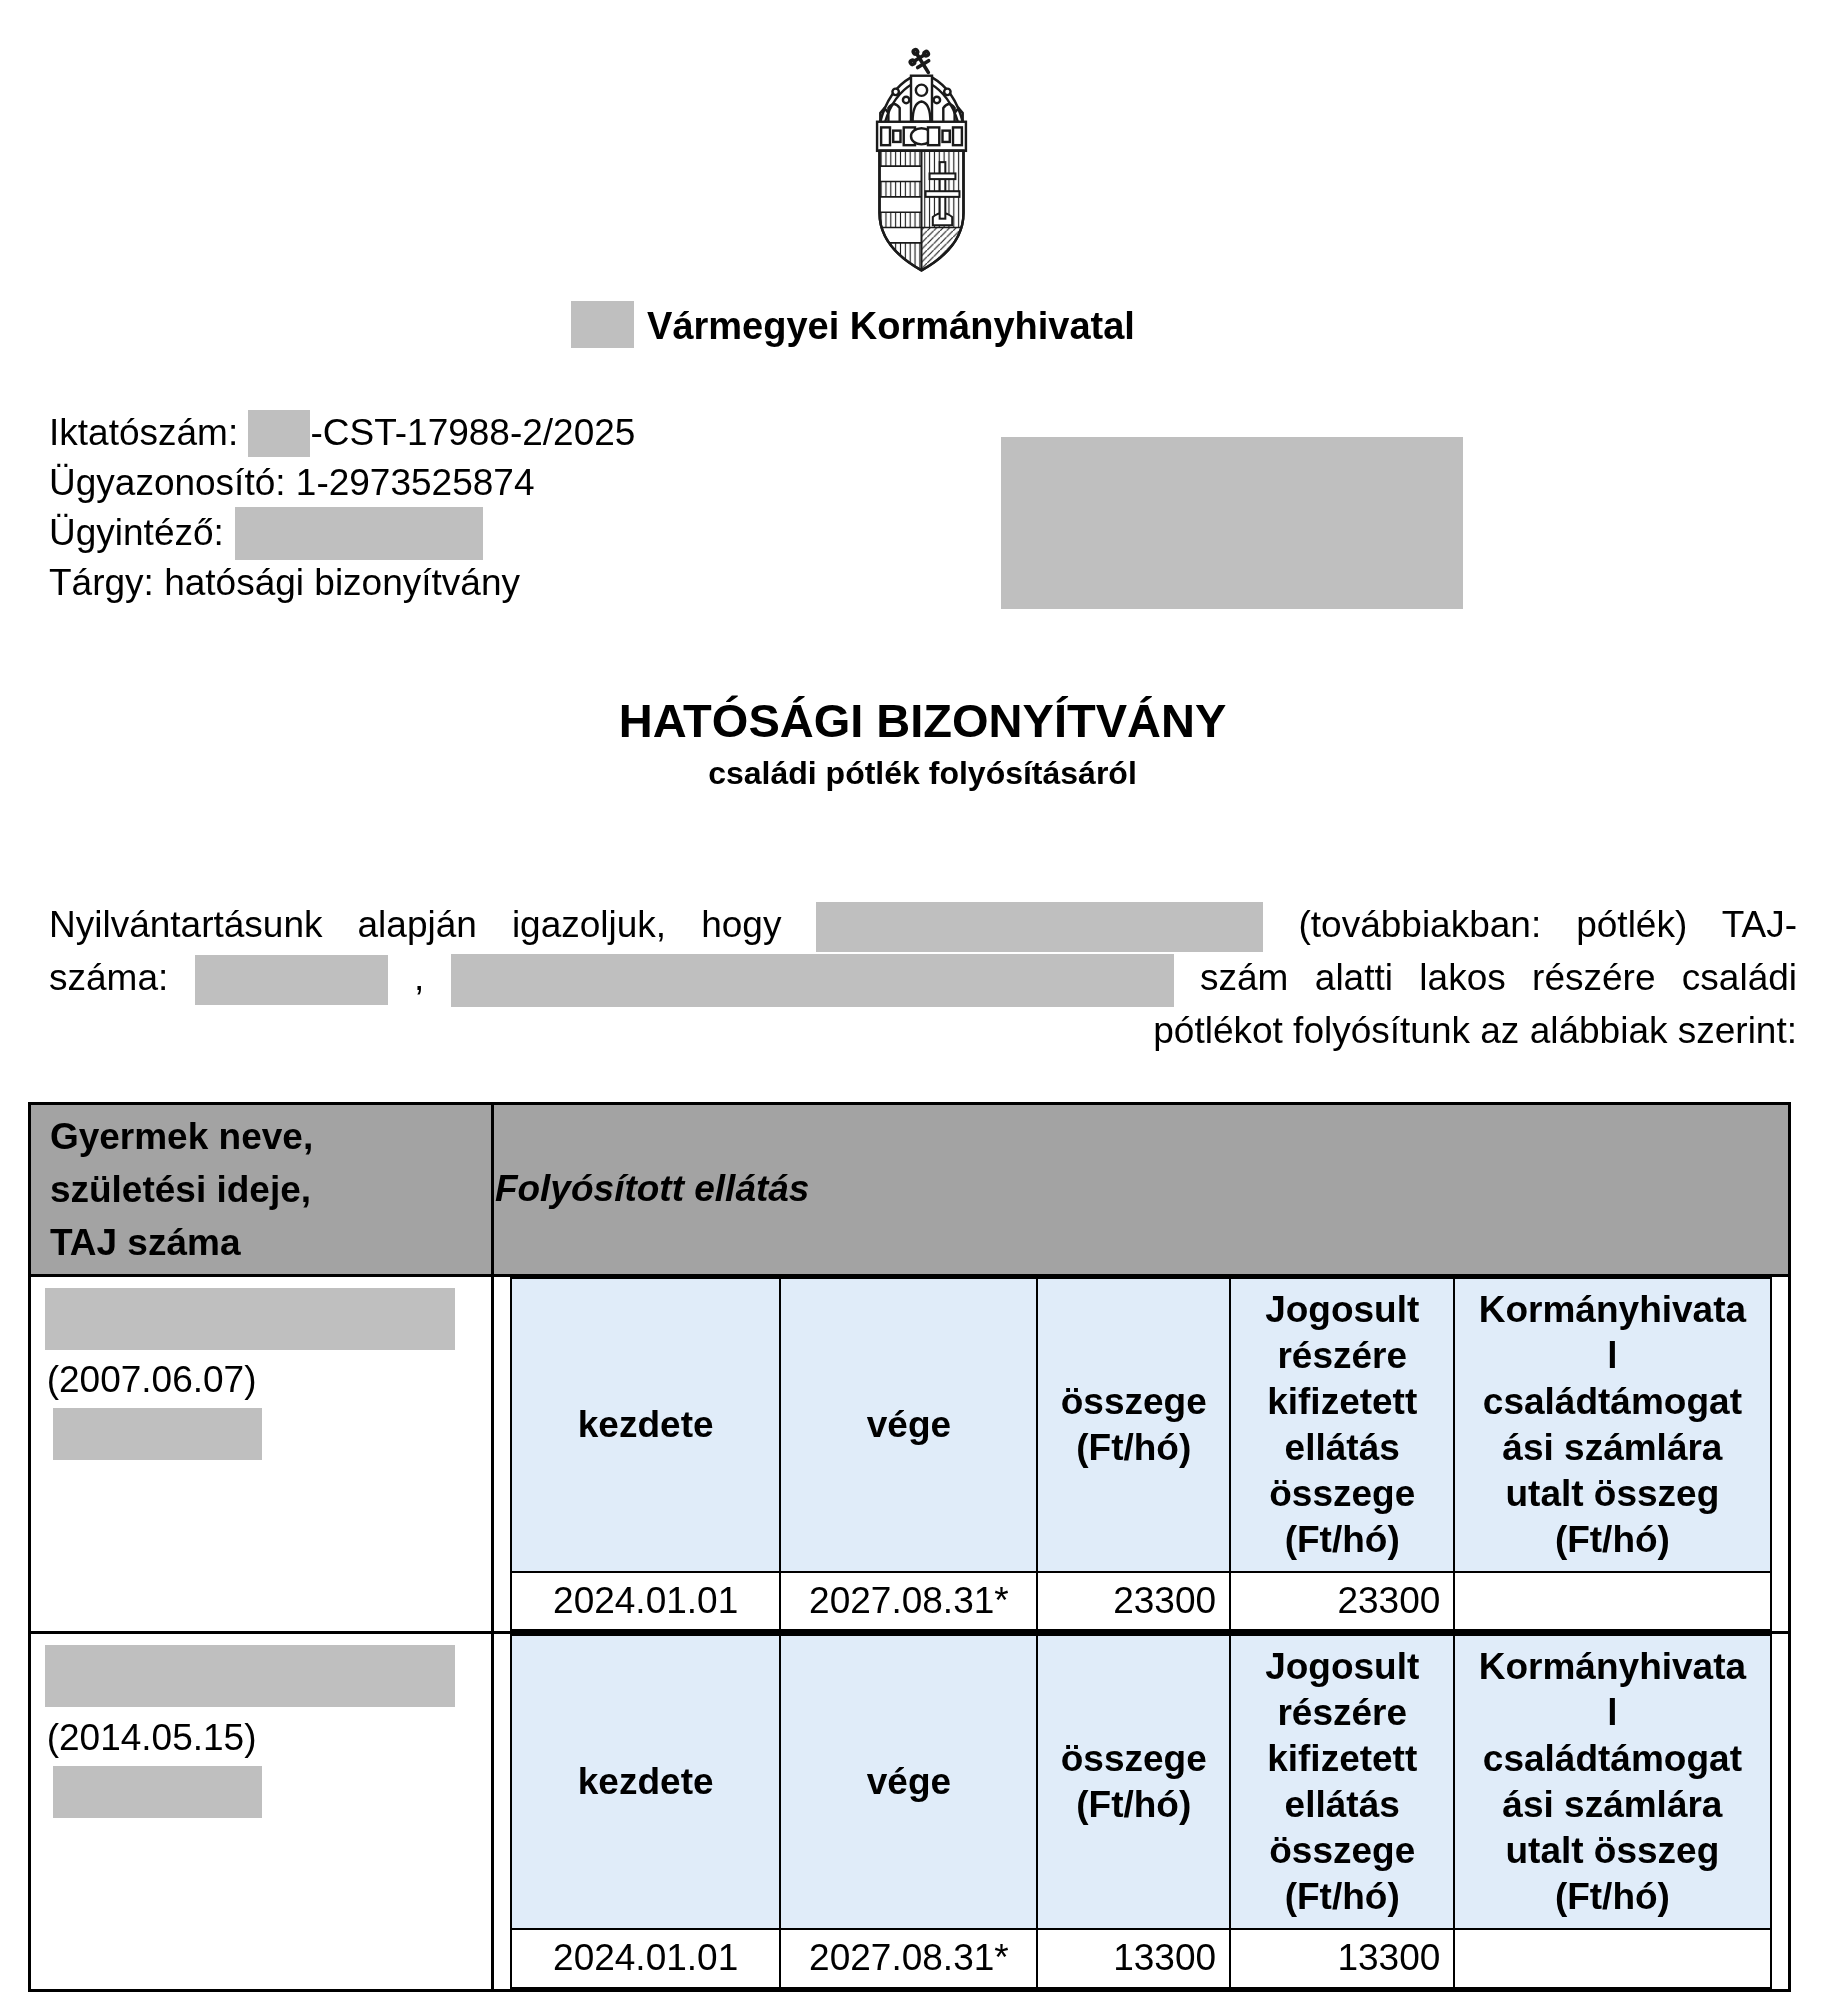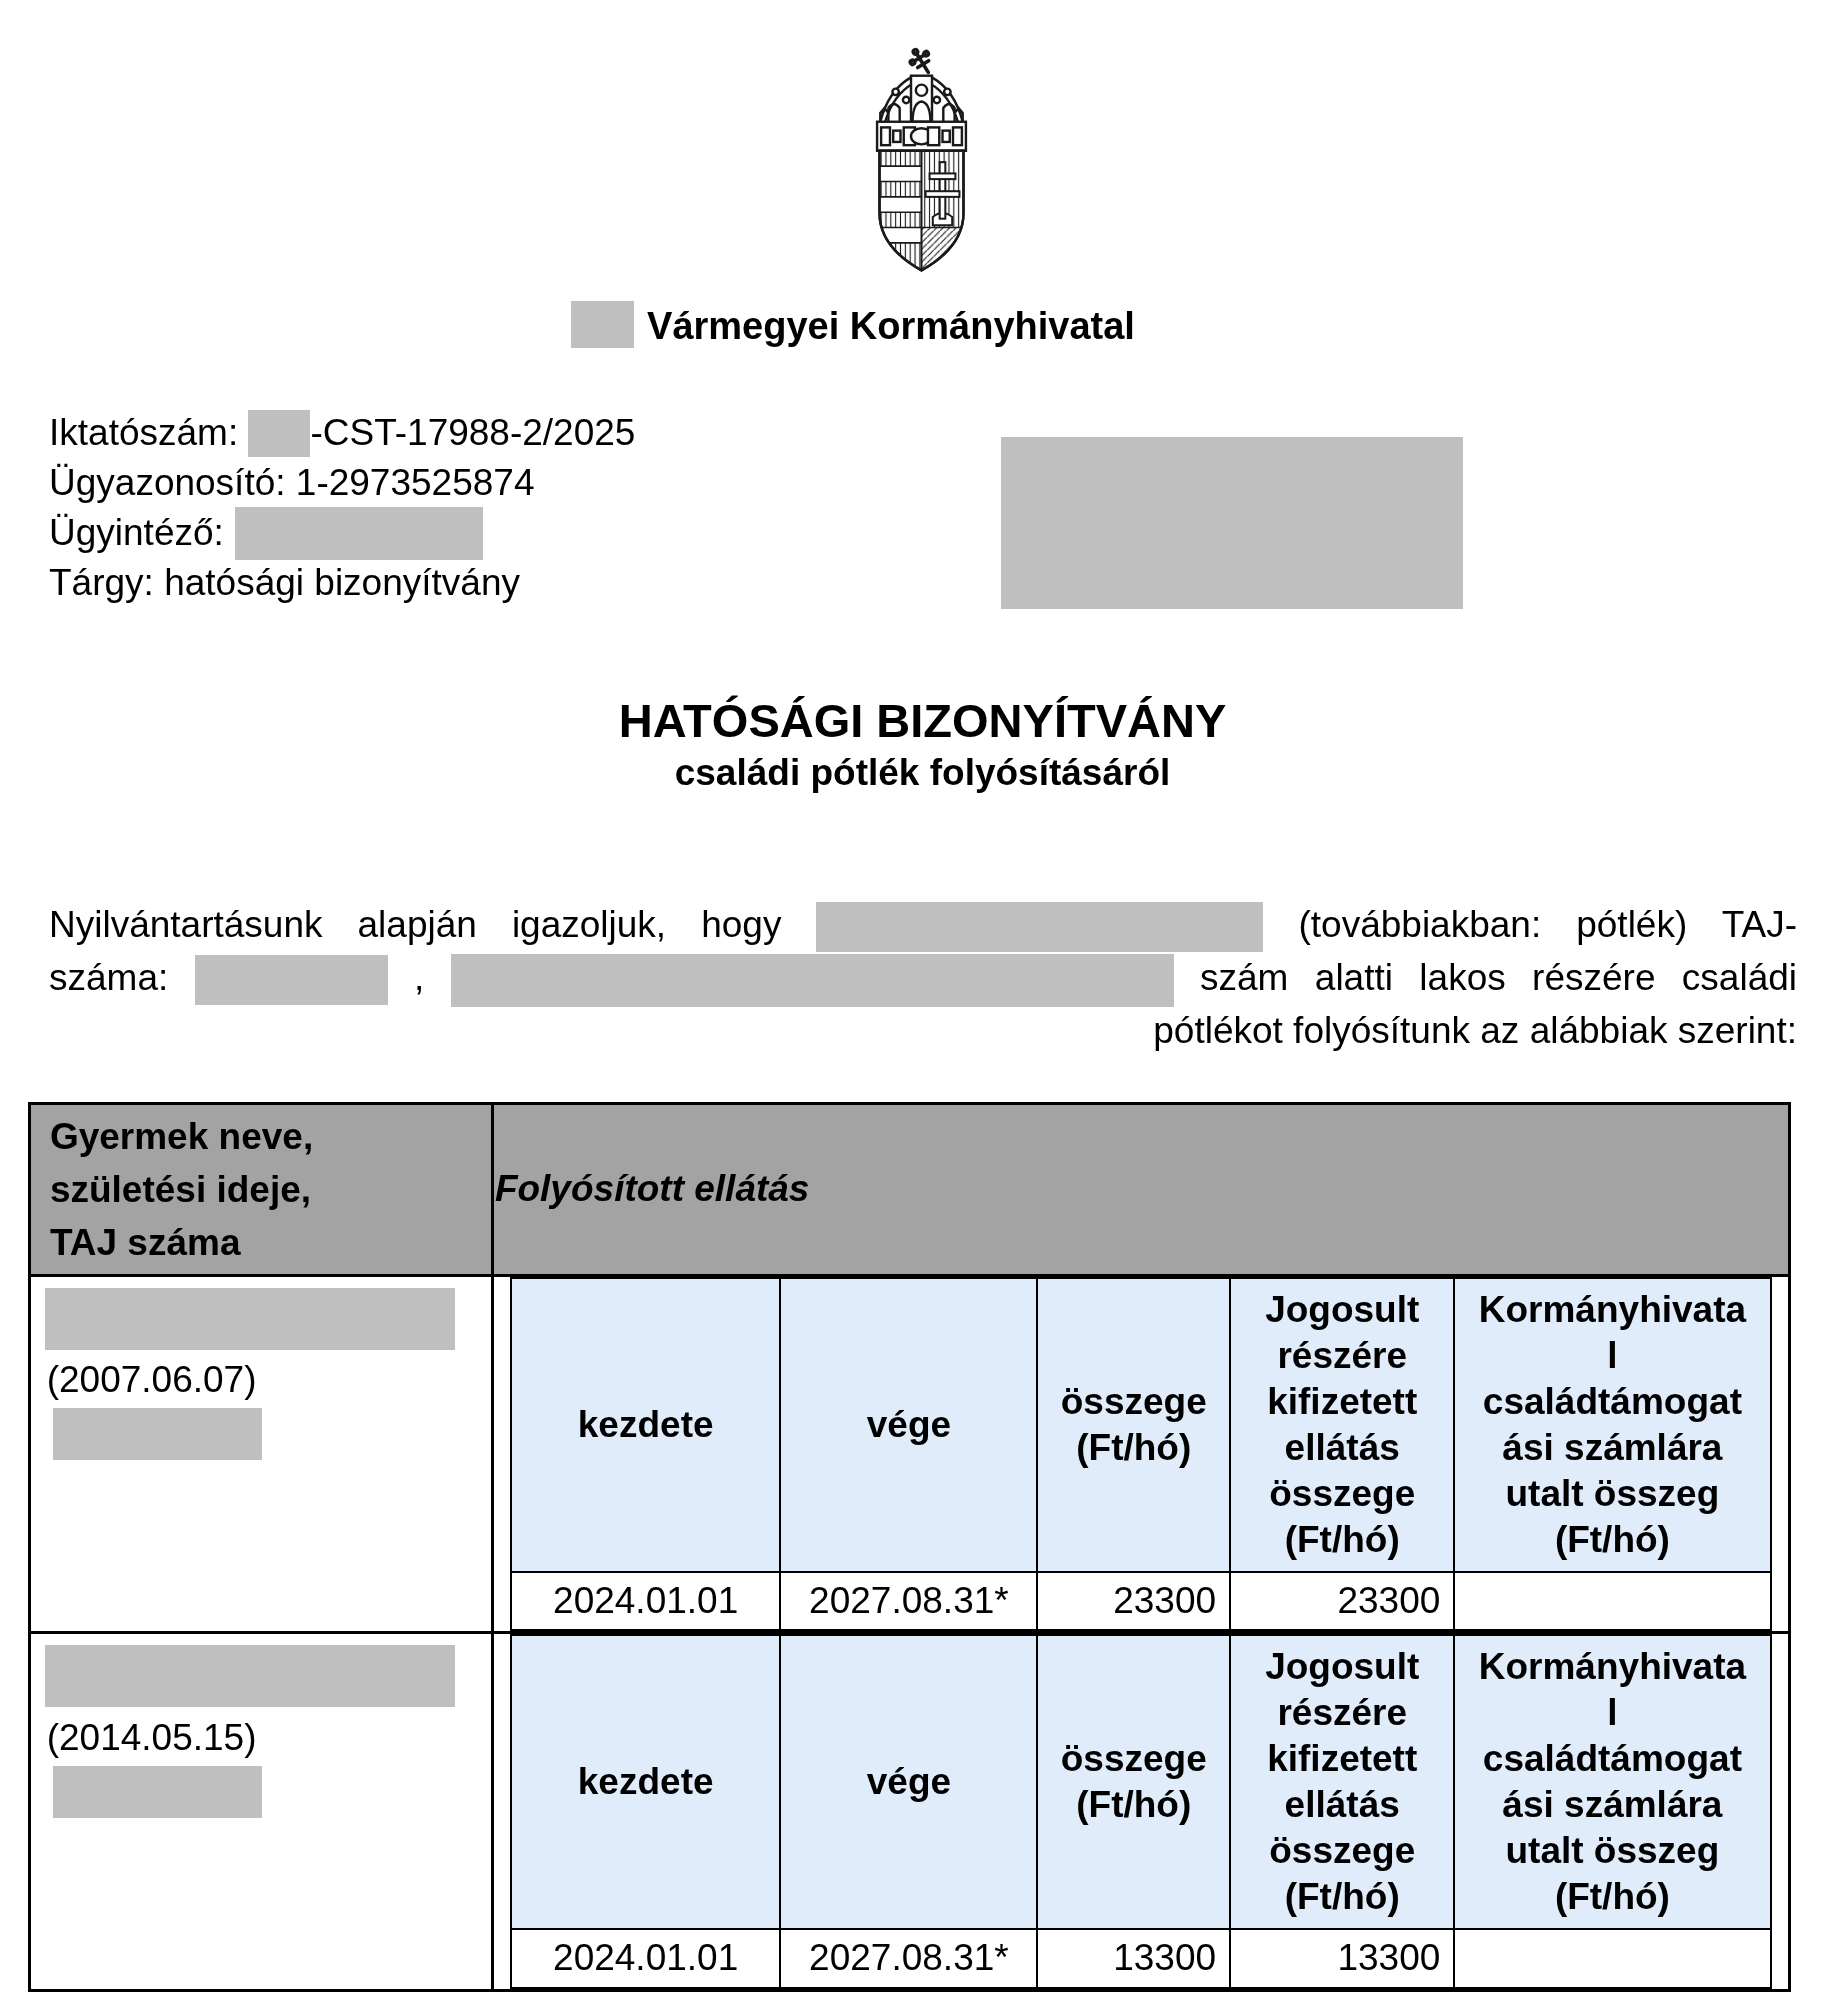--- a/index.html
+++ b/index.html
@@ -15,21 +15,21 @@
   .meta { position:absolute; left:49px; top:408px; font-size:37px; }
   .meta-line { height:50px; display:flex; align-items:center; white-space:pre;text-align:right; }
   .r-ikt { display:inline-block; width:62px; height:47px; background:#bfbfbf; }
   .r-ugyintezo { display:inline-block; width:248px; height:53px; background:#bfbfbf; margin-left:11.3px; }
 
   .addr-redact { position:absolute; left:1001px; top:437px; width:462px; height:172px; background:#bfbfbf; }
 
   
   .doc-title { position:absolute; left:0; top:695px; width:1845px; text-align:center; font-weight:bold; }
   .doc-title-1 { font-size:47px; line-height:52px; }
-  .doc-title-2 { font-size:37px; line-height:52px; }
+  .doc-title-2 { font-size:32px; line-height:52px; }
 
   
   .body-par { position:absolute; left:49px; top:898px; width:1748px; font-size:37px; }
   .jline { text-align:justify; text-align-last:justify; line-height:53px; height:53px; }
   .lline { text-align:right; line-height:53px; height:53px; }
   .r-inline { display:inline-block; background:#bfbfbf; vertical-align:middle; }
   .r-applicant { width:447px; height:50px; }
   .r-taj1 { width:193px; height:50px; }
   .r-address { width:723px; height:53px; }
 

